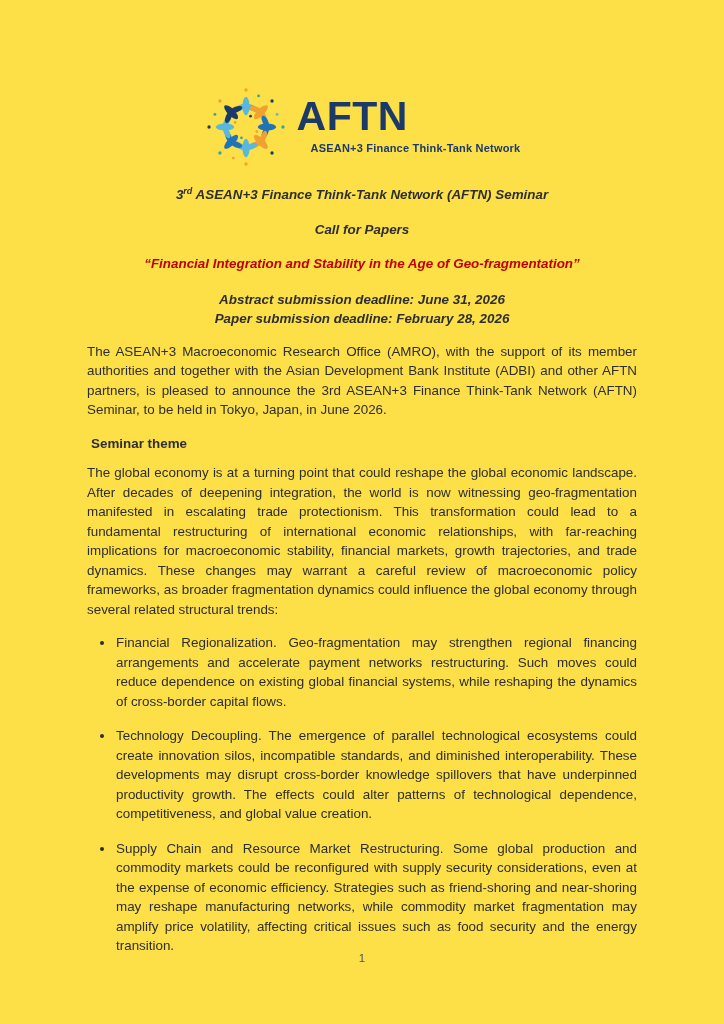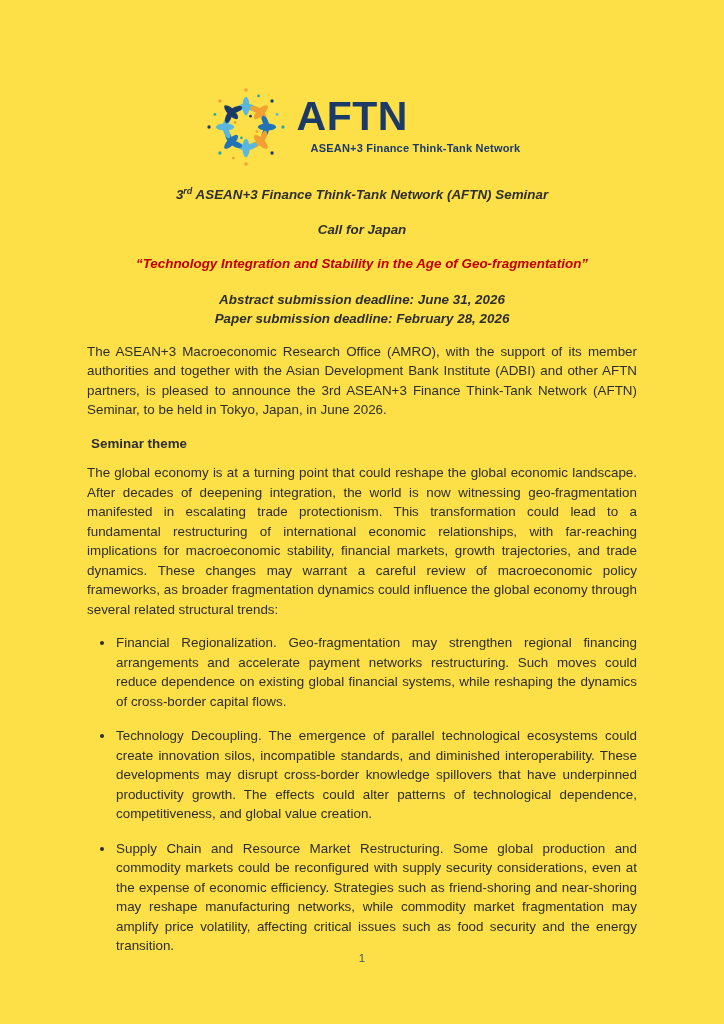--- a/index.html
+++ b/index.html
@@ -145,23 +145,23 @@
     <div class="logo-text">
       <span class="logo-acronym">AFTN</span>
       <span class="logo-tagline">ASEAN+3 Finance Think-Tank Network</span>
     </div>
   </div>
 
   <div class="center doc-title">
     <div><span>3</span><sup>rd</sup><span> ASEAN+3 Finance Think-Tank Network (AFTN) Seminar</span></div>
   </div>
 
-  <div class="center call-line">Call for Japan</div>
+  <div class="center call-line">Call for Papers</div>
 
-  <div class="center theme-quote">“Technology Integration and Stability in the Age of Geo-fragmentation”</div>
+  <div class="center theme-quote">“Financial Integration and Stability in the Age of Geo-fragmentation”</div>
 
   <div class="center deadlines">
     <div>Abstract submission deadline: June 31, 2026</div>
     <div>Paper submission deadline: February 28, 2026</div>
   </div>
 
   <p class="para">The ASEAN+3 Macroeconomic Research Office (AMRO), with the support of its member authorities and together with the Asian Development Bank Institute (ADBI) and other AFTN partners, is pleased to announce the 3rd ASEAN+3 Finance Think-Tank Network (AFTN) Seminar, to be held in Tokyo, Japan, in June 2026.</p>
 
   <div class="section-heading">Seminar theme</div>
 

